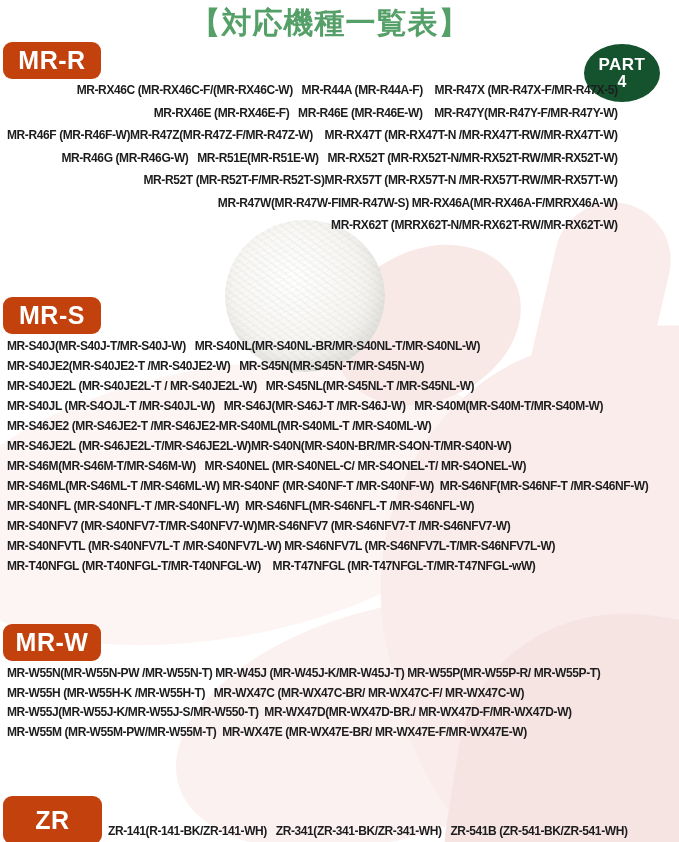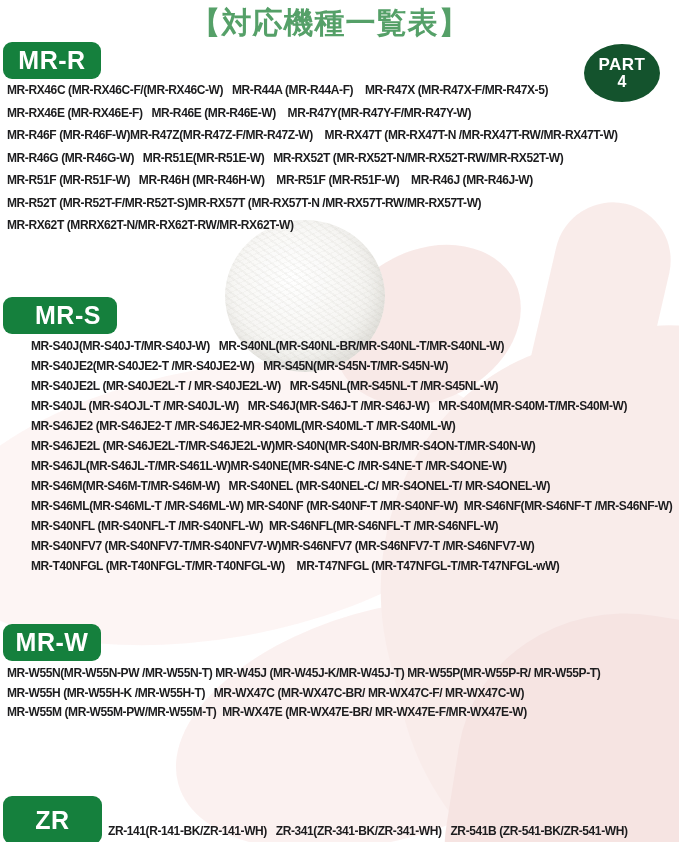--- a/index.html
+++ b/index.html
@@ -36,31 +36,31 @@
   }
   .part-badge{
     position:absolute;left:584px;top:44px;width:76px;height:58px;border-radius:50%;
     background:#14532d;color:#ffffff;text-align:center;font-weight:bold;
     display:flex;flex-direction:column;justify-content:center;line-height:1.02;
   }
   .part-badge .p-top{font-size:17px;letter-spacing:.5px;}
   .part-badge .p-num{font-size:16px;}
   .sec-badge{
     position:absolute;left:3px;width:98px;height:37px;border-radius:9px;
-    background:#15803d;color:#ffffff;font-weight:bold;font-size:25px;
+    background:#c2410c;color:#ffffff;font-weight:bold;font-size:25px;
     display:flex;align-items:center;justify-content:center;letter-spacing:.5px;
   }
   #badge-mr-r{top:42px;}
-  #badge-mr-s{top:297px;padding-left:16px;}
+  #badge-mr-s{top:297px;}
   #badge-mr-w{top:624px;}
   #badge-zr{top:796px;height:48px;width:99px;}
   .lines{position:absolute;left:7px;color:#1c1c1e;font-weight:bold;}
   .model-line{white-space:pre;font-size:12px;letter-spacing:-0.4px;}
-  #lines-mr-r{top:79px;}   #lines-mr-r .model-line{line-height:22.5px;}
-  #lines-mr-s{top:336px;margin-left:24px;}  #lines-mr-s .model-line{line-height:20px;}
+  #lines-mr-r{top:79px;}   #lines-mr-r .model-line{line-height:22.5px;text-align:right;}
+  #lines-mr-s{top:336px;}  #lines-mr-s .model-line{line-height:20px;}
   #lines-mr-w{top:664px;}  #lines-mr-w .model-line{line-height:19.6px;}
   #lines-zr{left:108px;top:819px;} #lines-zr .model-line{line-height:25px;}
 </style>
 </head>
 <body>
 
 <div class="bg">
   <div class="hand-blob blob-wash"></div>
   <div class="hand-blob blob-wash2"></div>
   <div class="hand-blob blob-palm"></div>
@@ -78,45 +78,46 @@
     <div class="p-top">PART</div>
     <div class="p-num">4</div>
   </div>
 
   <div class="sec-badge" id="badge-mr-r">MR-R</div>
   <div class="lines" id="lines-mr-r">
       <div class="model-line">MR-RX46C (MR-RX46C-F/(MR-RX46C-W)   MR-R44A (MR-R44A-F)    MR-R47X (MR-R47X-F/MR-R47X-5)</div>
       <div class="model-line">MR-RX46E (MR-RX46E-F)   MR-R46E (MR-R46E-W)    MR-R47Y(MR-R47Y-F/MR-R47Y-W)</div>
       <div class="model-line">MR-R46F (MR-R46F-W)MR-R47Z(MR-R47Z-F/MR-R47Z-W)    MR-RX47T (MR-RX47T-N /MR-RX47T-RW/MR-RX47T-W)</div>
       <div class="model-line">MR-R46G (MR-R46G-W)   MR-R51E(MR-R51E-W)   MR-RX52T (MR-RX52T-N/MR-RX52T-RW/MR-RX52T-W)</div>
-      <div class="model-line">MR-R51F (MR-R51F-W)   MR-R46H (MR-R46H-W)    MR-R51F (MR-R51F-W)    MR-R46J (MR-R46J-W)</div>
       <div class="model-line">MR-R52T (MR-R52T-F/MR-R52T-S)MR-RX57T (MR-RX57T-N /MR-RX57T-RW/MR-RX57T-W)</div>
+      <div class="model-line">MR-R47W(MR-R47W-FIMR-R47W-S) MR-RX46A(MR-RX46A-F/MRRX46A-W)</div>
       <div class="model-line">MR-RX62T (MRRX62T-N/MR-RX62T-RW/MR-RX62T-W)</div>
     </div>
 
   <div class="sec-badge" id="badge-mr-s">MR-S</div>
   <div class="lines" id="lines-mr-s">
       <div class="model-line">MR-S40J(MR-S40J-T/MR-S40J-W)   MR-S40NL(MR-S40NL-BR/MR-S40NL-T/MR-S40NL-W)</div>
       <div class="model-line">MR-S40JE2(MR-S40JE2-T /MR-S40JE2-W)   MR-S45N(MR-S45N-T/MR-S45N-W)</div>
       <div class="model-line">MR-S40JE2L (MR-S40JE2L-T / MR-S40JE2L-W)   MR-S45NL(MR-S45NL-T /MR-S45NL-W)</div>
       <div class="model-line">MR-S40JL (MR-S4OJL-T /MR-S40JL-W)   MR-S46J(MR-S46J-T /MR-S46J-W)   MR-S40M(MR-S40M-T/MR-S40M-W)</div>
       <div class="model-line">MR-S46JE2 (MR-S46JE2-T /MR-S46JE2-MR-S40ML(MR-S40ML-T /MR-S40ML-W)</div>
       <div class="model-line">MR-S46JE2L (MR-S46JE2L-T/MR-S46JE2L-W)MR-S40N(MR-S40N-BR/MR-S4ON-T/MR-S40N-W)</div>
-      <div class="model-line">MR-S46JL(MR-S46JL-T/MR-S461L-W)MR-S40NE(MR-S4NE-C /MR-S4NE-T /MR-S4ONE-W)</div>
       <div class="model-line">MR-S46M(MR-S46M-T/MR-S46M-W)   MR-S40NEL (MR-S40NEL-C/ MR-S4ONEL-T/ MR-S4ONEL-W)</div>
       <div class="model-line">MR-S46ML(MR-S46ML-T /MR-S46ML-W) MR-S40NF (MR-S40NF-T /MR-S40NF-W)  MR-S46NF(MR-S46NF-T /MR-S46NF-W)</div>
       <div class="model-line">MR-S40NFL (MR-S40NFL-T /MR-S40NFL-W)  MR-S46NFL(MR-S46NFL-T /MR-S46NFL-W)</div>
       <div class="model-line">MR-S40NFV7 (MR-S40NFV7-T/MR-S40NFV7-W)MR-S46NFV7 (MR-S46NFV7-T /MR-S46NFV7-W)</div>
+      <div class="model-line">MR-S40NFVTL (MR-S40NFV7L-T /MR-S40NFV7L-W) MR-S46NFV7L (MR-S46NFV7L-T/MR-S46NFV7L-W)</div>
       <div class="model-line">MR-T40NFGL (MR-T40NFGL-T/MR-T40NFGL-W)    MR-T47NFGL (MR-T47NFGL-T/MR-T47NFGL-wW)</div>
     </div>
 
   <div class="sec-badge" id="badge-mr-w">MR-W</div>
   <div class="lines" id="lines-mr-w">
       <div class="model-line">MR-W55N(MR-W55N-PW /MR-W55N-T) MR-W45J (MR-W45J-K/MR-W45J-T) MR-W55P(MR-W55P-R/ MR-W55P-T)</div>
       <div class="model-line">MR-W55H (MR-W55H-K /MR-W55H-T)   MR-WX47C (MR-WX47C-BR/ MR-WX47C-F/ MR-WX47C-W)</div>
+      <div class="model-line">MR-W55J(MR-W55J-K/MR-W55J-S/MR-W550-T)  MR-WX47D(MR-WX47D-BR./ MR-WX47D-F/MR-WX47D-W)</div>
       <div class="model-line">MR-W55M (MR-W55M-PW/MR-W55M-T)  MR-WX47E (MR-WX47E-BR/ MR-WX47E-F/MR-WX47E-W)</div>
     </div>
 
   <div class="sec-badge" id="badge-zr">ZR</div>
   <div class="lines" id="lines-zr">
       <div class="model-line">ZR-141(R-141-BK/ZR-141-WH)   ZR-341(ZR-341-BK/ZR-341-WH)   ZR-541B (ZR-541-BK/ZR-541-WH)</div>
       <div class="model-line">ZR-541W(ZR-541W-H)</div>
     </div>
 
 </div>

